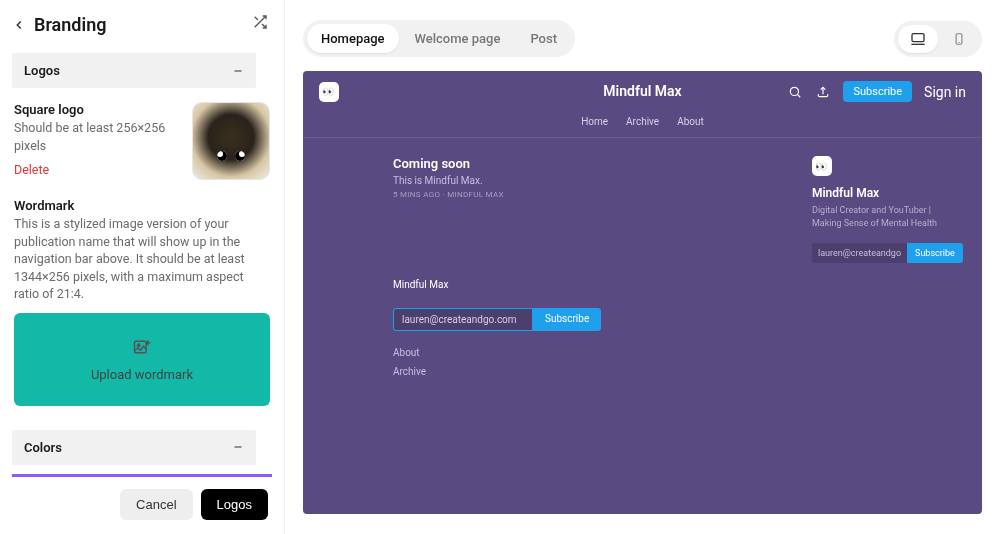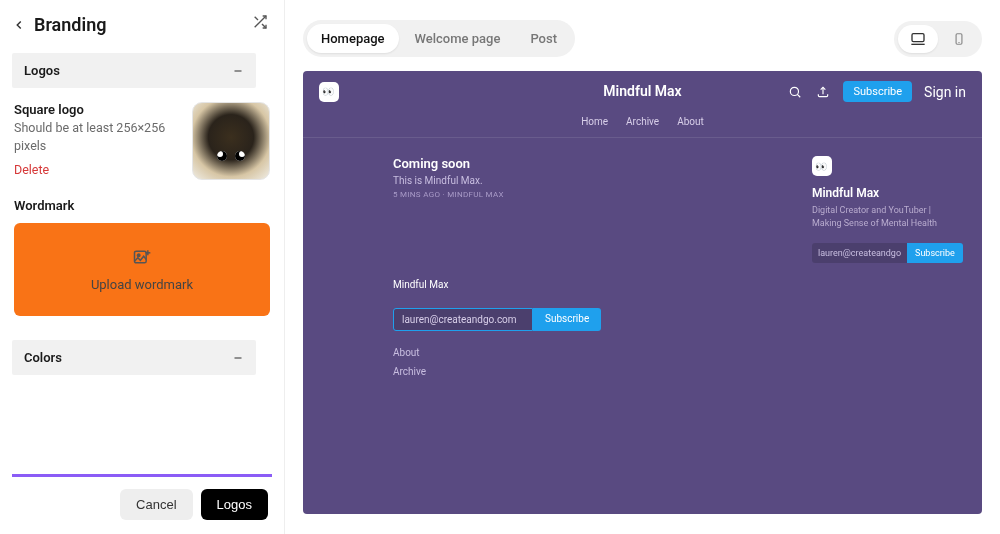--- a/index.html
+++ b/index.html
@@ -62,21 +62,21 @@
     content: '';
     position: absolute;
     width: 10px; height: 10px;
     background: #fff;
     border-radius: 50%;
     top: 48px;
   }
   .logo-thumb::before { left: 24px; box-shadow: inset -2px -2px 0 2px #000; }
   .logo-thumb::after { right: 24px; box-shadow: inset 2px -2px 0 2px #000; }
   .upload-box {
-    background: #f97316;
+    background: #14b8a6;
     border-radius: 6px;
     padding: 24px 10px;
     display: flex;
     flex-direction: column;
     align-items: center;
     gap: 10px;
     margin-top: 10px;
     cursor: pointer;
   }
   .upload-label { font-size: 13px; color: #444; }
@@ -287,20 +287,21 @@
           <div class="field-label">Square logo</div>
           <div class="field-desc">Should be at least 256×256 pixels</div>
           <span class="delete-link">Delete</span>
         </div>
         <div class="logo-thumb"></div>
       </div>
     </div>
 
     <div class="field-group">
       <div class="field-label">Wordmark</div>
+      <div class="field-desc">This is a stylized image version of your publication name that will show up in the navigation bar above. It should be at least 1344×256 pixels, with a maximum aspect ratio of 21:4.</div>
       <div class="upload-box">
         <span>
           <svg width="20" height="20" viewBox="0 0 24 24" fill="none" stroke="#555" stroke-width="1.8">
               <rect x="3" y="5" width="14" height="14" rx="2"></rect>
               <circle cx="8" cy="10" r="1.5" fill="#555"></circle>
               <path d="M3 17l4-4 3 3 4-5 3 4"></path>
               <line x1="19" y1="4" x2="19" y2="10"></line>
               <line x1="16" y1="7" x2="22" y2="7"></line>
             </svg>
         </span>

